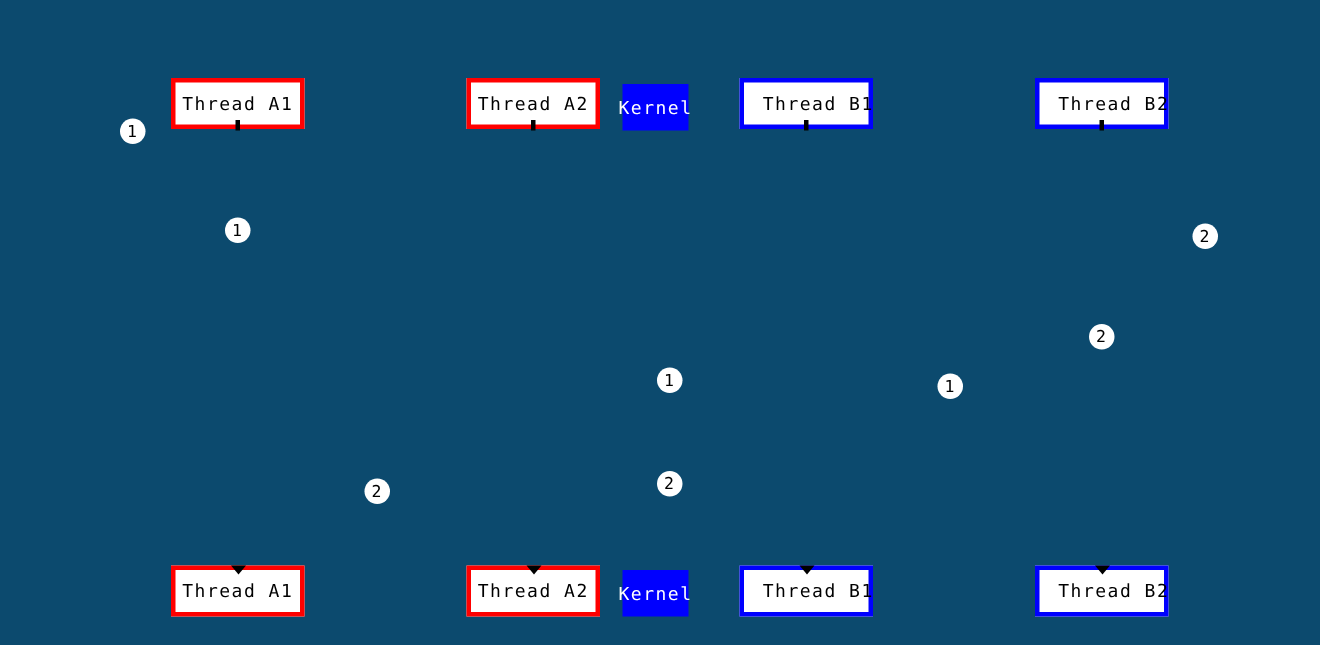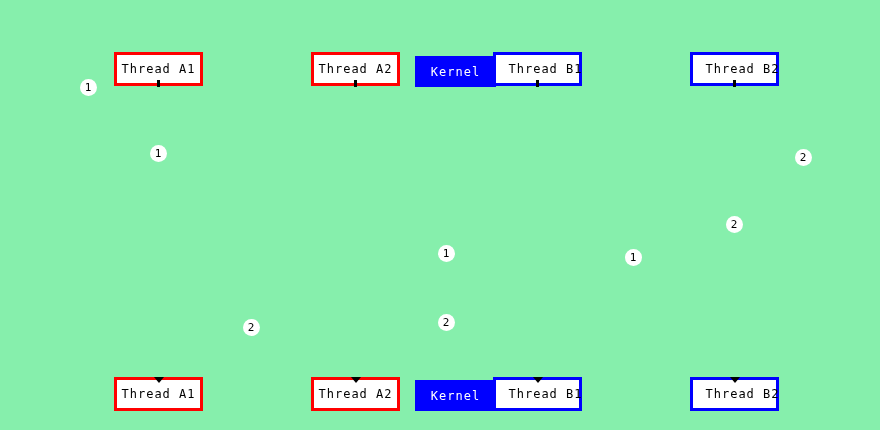--- a/index.html
+++ b/index.html
@@ -1,31 +1,31 @@
 <!DOCTYPE html>
 <html><head>
 <meta charset="utf-8">
 <style>
   html,body{margin:0;padding:0;background:#000;}
   .stage{
-    position:relative;width:880px;height:430px;background:#86efac;
+    position:relative;width:880px;height:430px;background:#0c4a6e;
     font-family:"DejaVu Sans Mono","Liberation Mono",monospace;
     overflow:hidden;
   }
   .actor-box{
     position:absolute;box-sizing:border-box;
     width:89px;height:34px;background:#ffffff;color:#000000;
     display:flex;align-items:center;justify-content:center;
     font-size:12px;letter-spacing:1px;white-space:nowrap;
   }
   .actor-box.red-border{border:3px solid #ff0000;}
   .actor-box.blue-border{border:3px solid #0000ff;padding-left:16px;}
   .kernel-box{
     position:absolute;box-sizing:border-box;
-    width:81px;height:31px;background:#0000ff;color:#ffffff;
+    width:44px;height:31px;background:#0000ff;color:#ffffff;
     display:flex;align-items:center;justify-content:center;
     font-size:12px;letter-spacing:1px;white-space:nowrap;
   }
   .lifeline-tick{
     position:absolute;width:3px;height:7px;background:#000000;z-index:3;
   }
   .arrowhead{
     position:absolute;width:0;height:0;z-index:3;
     border-left:5px solid transparent;border-right:5px solid transparent;
     border-top:6px solid #000000;

